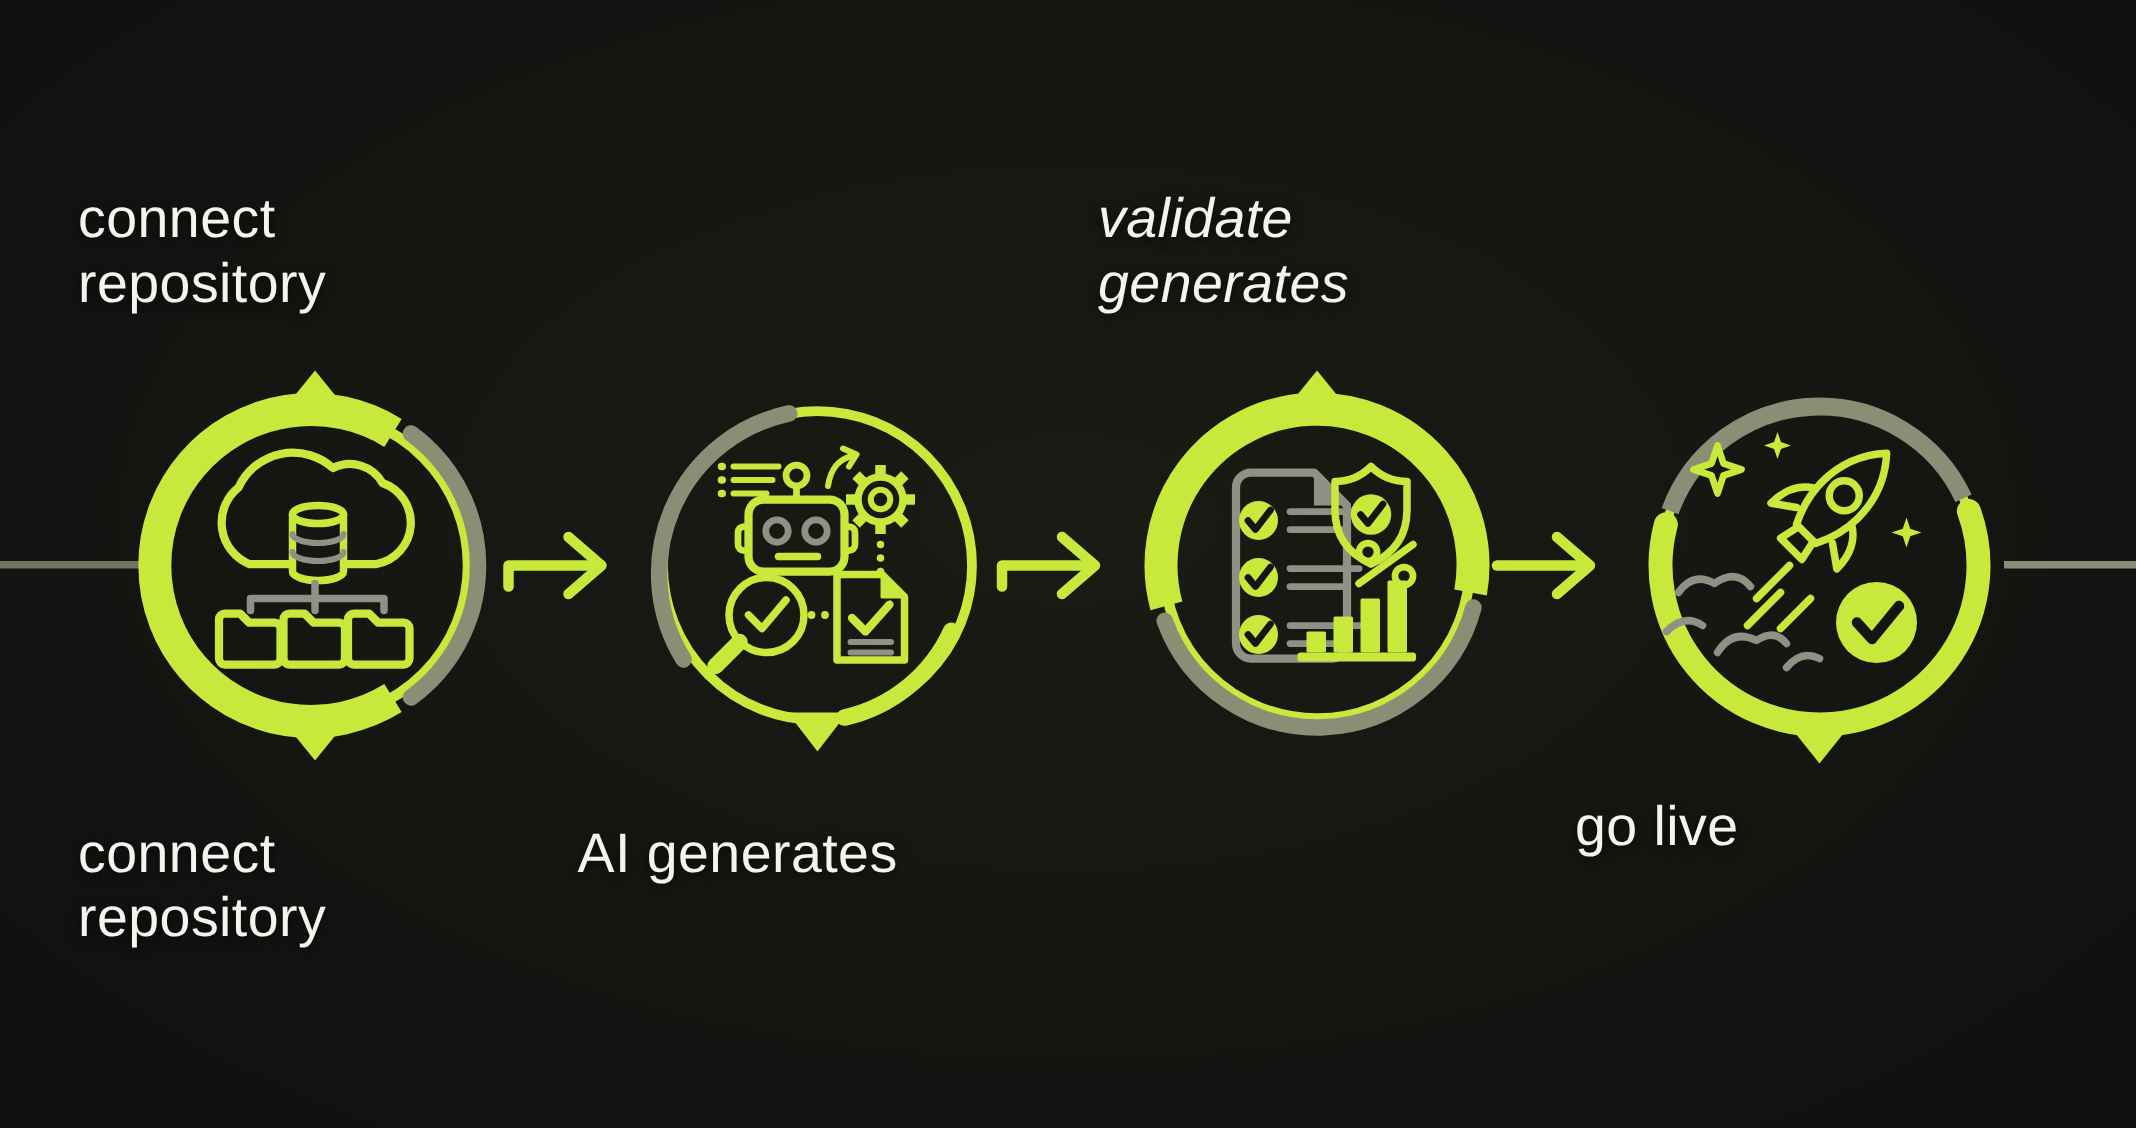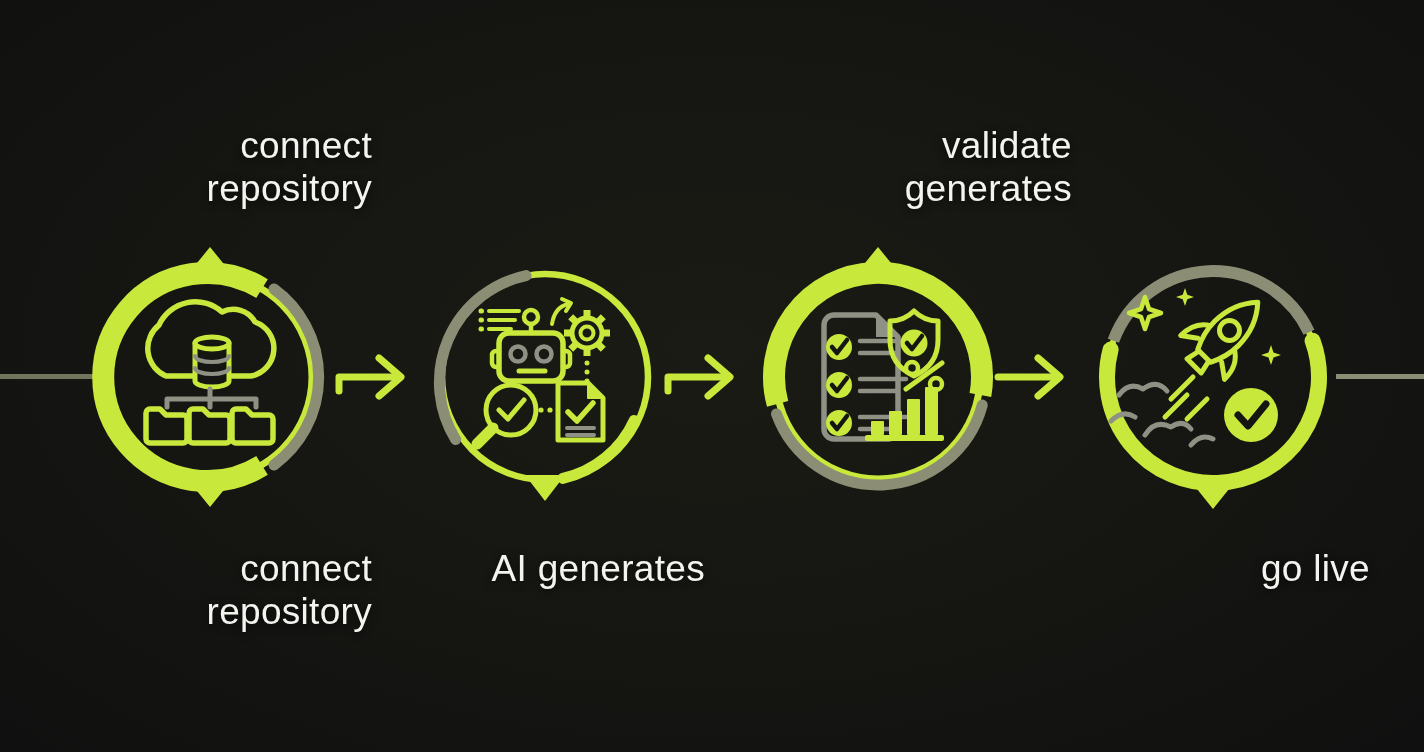--- a/index.html
+++ b/index.html
@@ -6,30 +6,30 @@
   body{
     width:1424px;height:752px;position:relative;overflow:hidden;
     background:#141411;
     font-family:"Liberation Sans", sans-serif;
   }
   .stage{
     position:absolute;inset:0;
     background:radial-gradient(ellipse at 50% 46%, #1b1b15 0%, #151512 55%, #101010 100%);
   }
   .label{
-    position:absolute;width:320px;text-align:right;
+    position:absolute;width:320px;text-align:left;
     color:#f3f4ef;font-size:37px;line-height:1.17;letter-spacing:.3px;
     text-shadow:0 2px 8px rgba(0,0,0,.65);
   }
   .label span{display:block;}
   #lbl-top-1{left:52px;top:124px;}
-  #lbl-top-3{left:752px;top:124px;}
+  #lbl-top-3{left:732px;top:124px;font-style:italic;}
   #lbl-bot-1{left:52px;top:547px;}
   #lbl-bot-2{left:385px;top:547px;}
-  #lbl-bot-4{left:1050px;top:547px;}
+  #lbl-bot-4{left:1050px;top:529px;}
   .ring-svg{position:absolute;width:280px;height:300px;}
   #step-1{left:70px;top:227px;}
   #step-2{left:405px;top:227px;}
   #step-3{left:738px;top:227px;}
   #step-4{left:1073px;top:227px;}
   .arrow-svg{position:absolute;width:84px;height:66px;}
   #arrow-1{left:334px;top:344px;}
   #arrow-2{left:663px;top:344px;}
   #arrow-3{left:993px;top:344px;}
   .baseline{position:absolute;height:5px;top:374px;}

